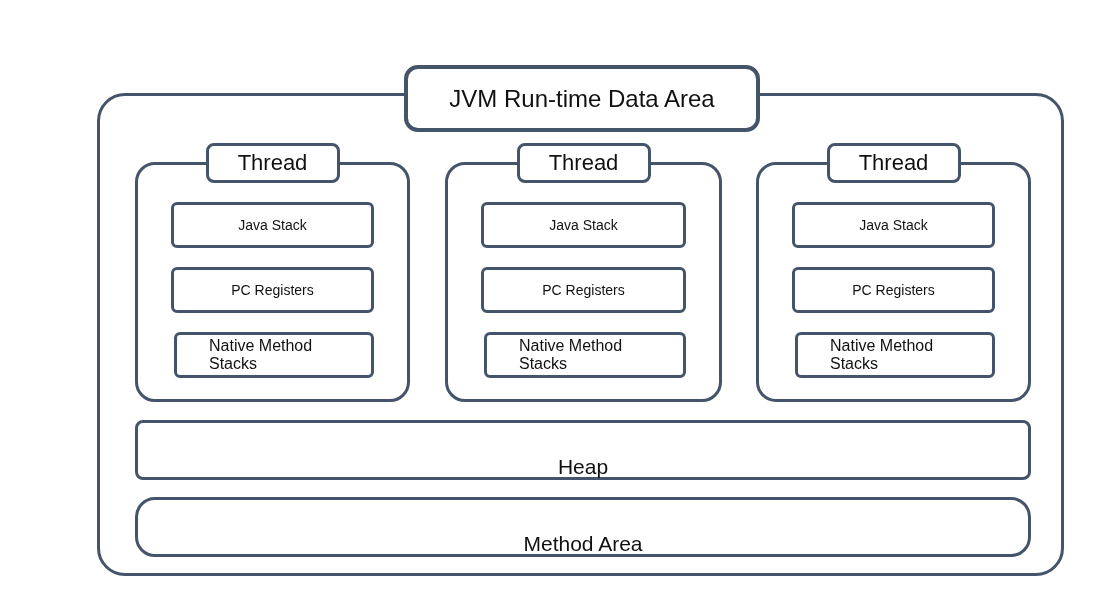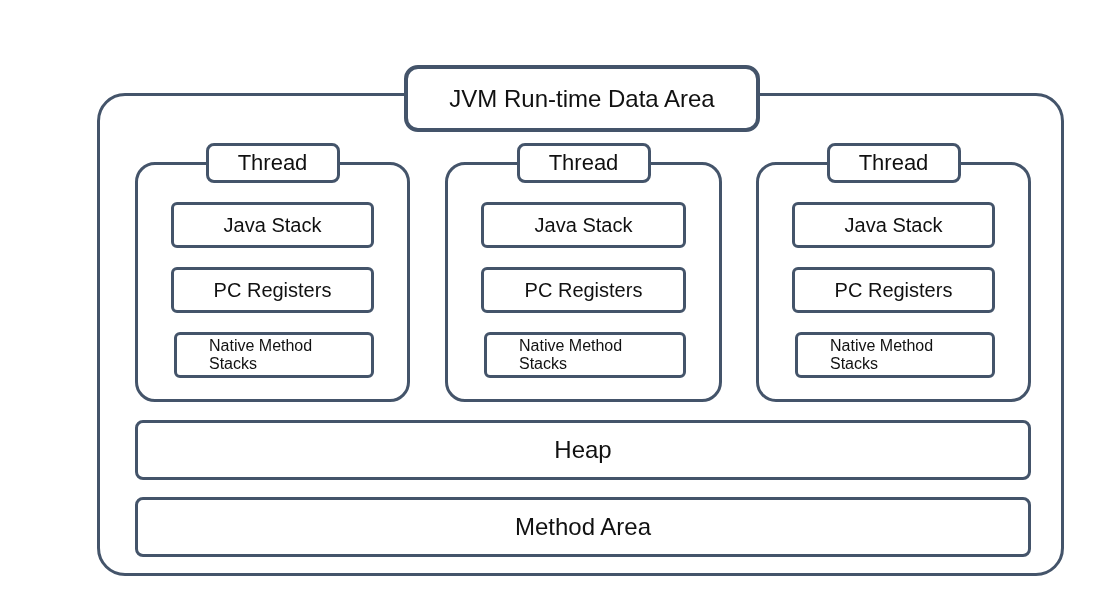--- a/index.html
+++ b/index.html
@@ -69,37 +69,37 @@
     z-index:2;
   }
   
   .inner-box{
     height:46px;
     margin:0 17px 19px 17px;
     border:3px solid var(--border);
     border-radius:6px;
     background:var(--bg);
     display:flex; align-items:center; justify-content:center;
-    font-size:20px;
+    font-size:14px;
   }
   .inner-box.small{ font-size:16px;margin-left:20px; }
   
   .bar{
     position:absolute;
     left:103px;
     width:896px; height:60px;
     border:3px solid var(--border);
     border-radius:8px;
     background:var(--bg);
-    display:flex; align-items:center; justify-content:center;
-    font-size:24px;
+    display:flex; align-items:flex-start; justify-content:center;
+    font-size:21px;
     z-index:1;
   }
   .bar.heap{ top:388px; }
-  .bar.method-area{ top:465px; }
+  .bar.method-area{ top:465px;border-radius:20px; }
 </style>
 </head>
 <body>
 
 <div class="canvas">
 
   <div class="outer"></div>
 
   <div class="title-box">
     <span>JVM Run-time Data Area</span>

